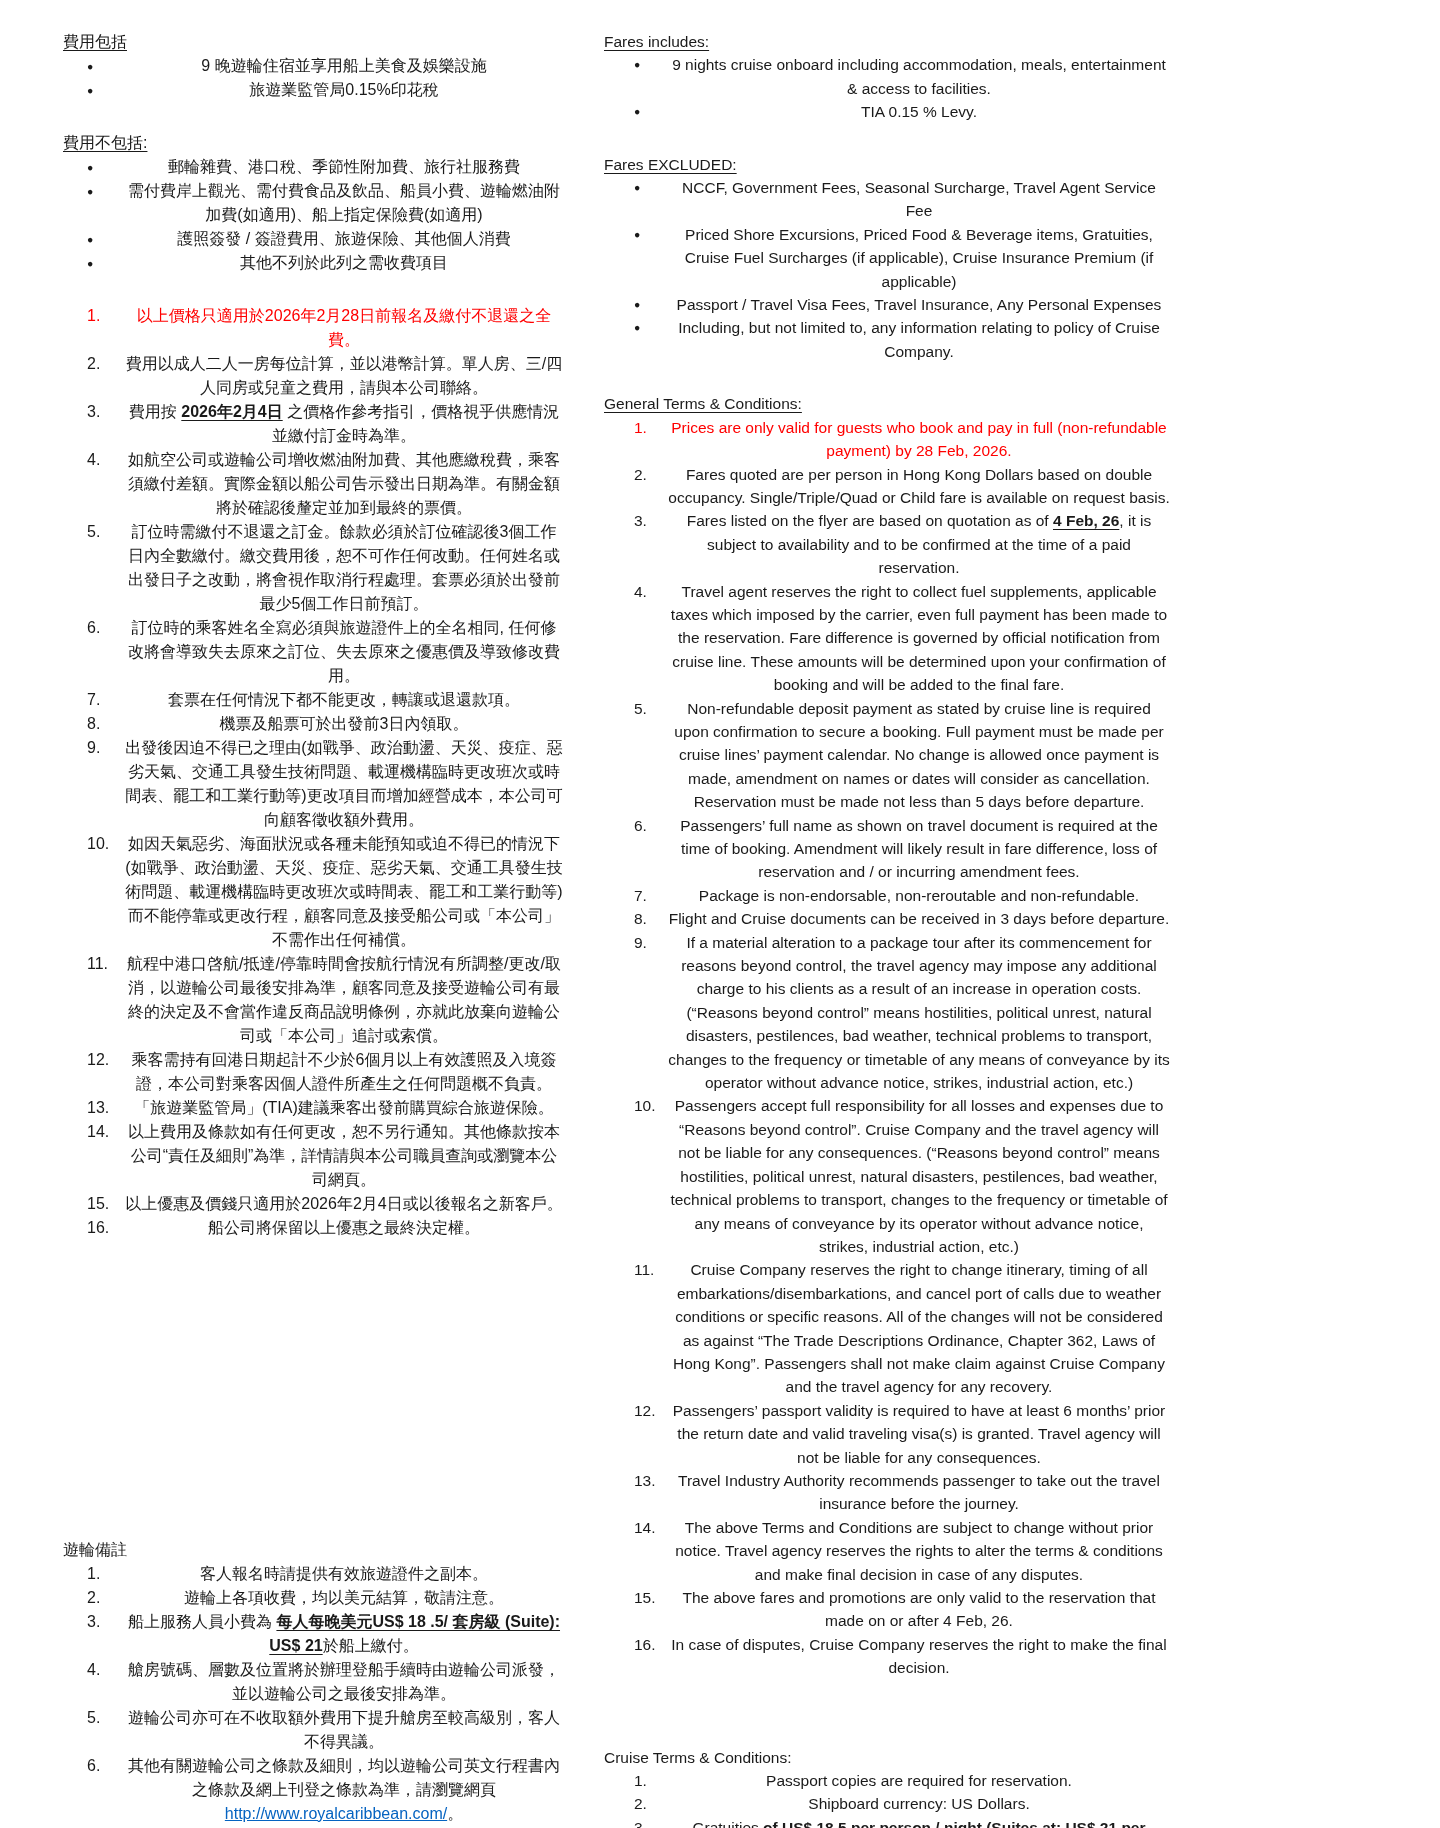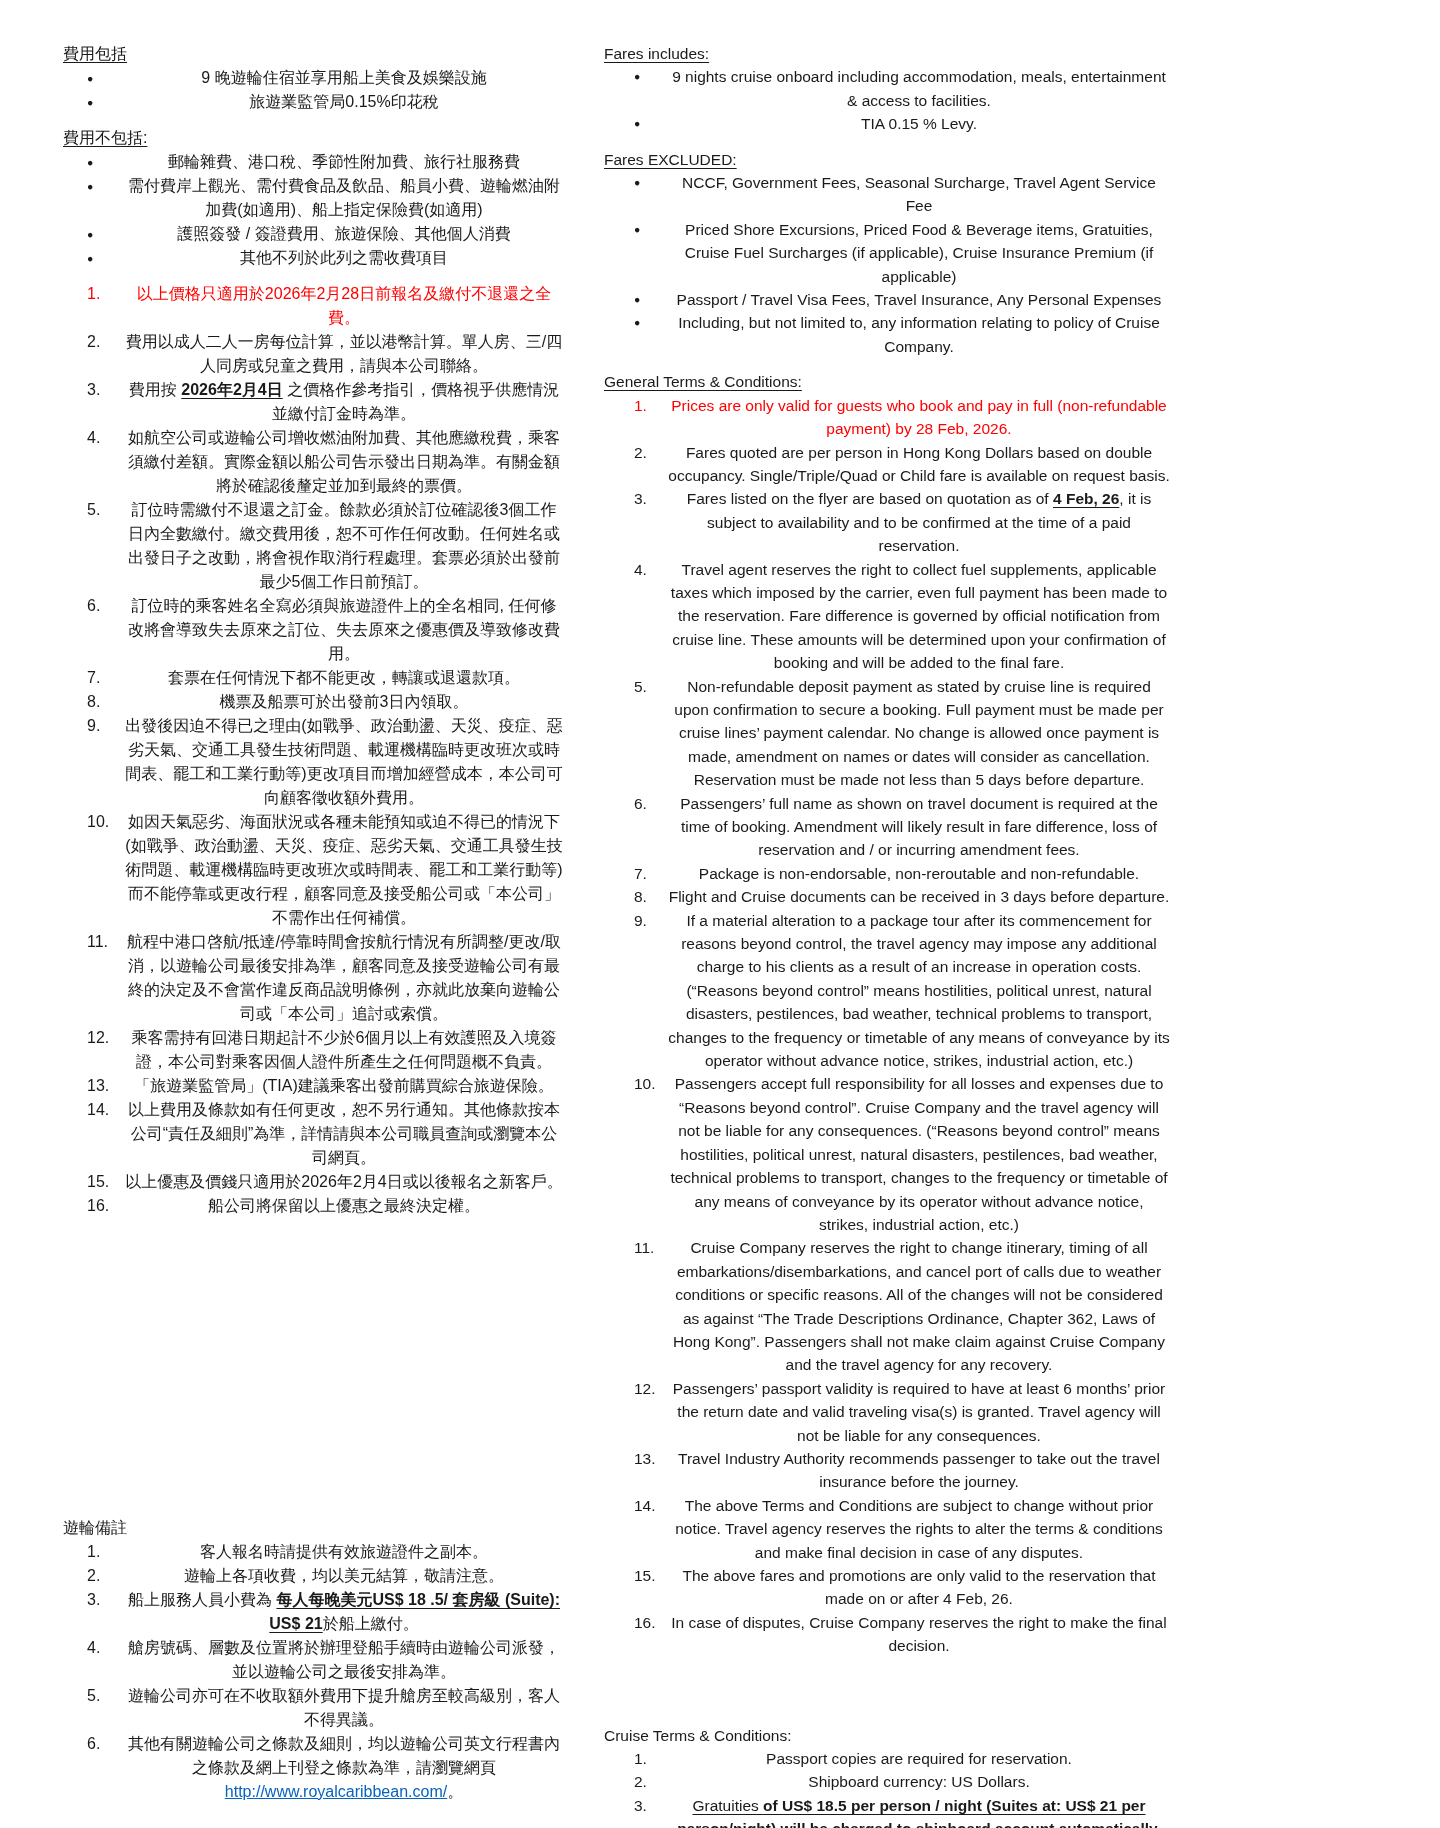--- a/index.html
+++ b/index.html
@@ -4,22 +4,22 @@
 <style>
   html,body{margin:0;padding:0;}
   body{
     width:1440px;height:1828px;position:relative;background:#ffffff;
     font-family:"Liberation Sans","DejaVu Sans",sans-serif;
     color:#1a1a1a;-webkit-font-smoothing:antialiased;
   }
   .column{position:absolute;top:30px;}
   #left-column{left:63px;width:500px;font-size:16px;line-height:24px;}
   #right-column{left:604px;width:566px;font-size:15.5px;line-height:23.4px;}
-  .section{margin-top:12px;}
-  .section:first-child{margin-top:12px;}
+  .section{margin-top:29px;}
+  .section:first-child{margin-top:0;}
   [data-name="section-cruise-notes"]{margin-top:298px;}
   [data-name="section-cruise-terms"]{margin-top:66px;}
   .heading{font-weight:normal;}
   .heading.u{text-decoration:underline;text-underline-offset:3px;}
   .item{display:flex;align-items:flex-start;}
   .marker{flex:0 0 62px;box-sizing:border-box;padding-left:24px;}
   #right-column .marker{flex-basis:64px;padding-left:30px;}
   .marker.bullet{font-size:10.5px;}
   .text{flex:1 1 auto;min-width:0;text-align:center;}
   .seg-bu{font-weight:bold;text-decoration:underline;text-underline-offset:3px;}

